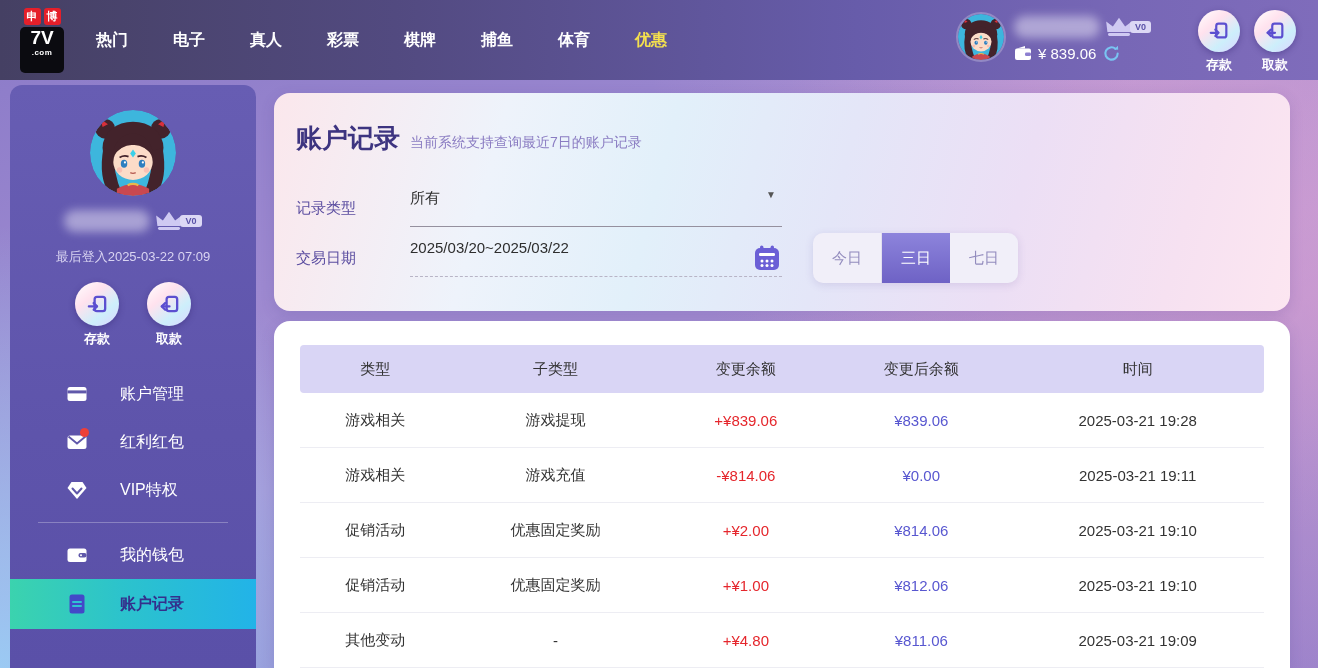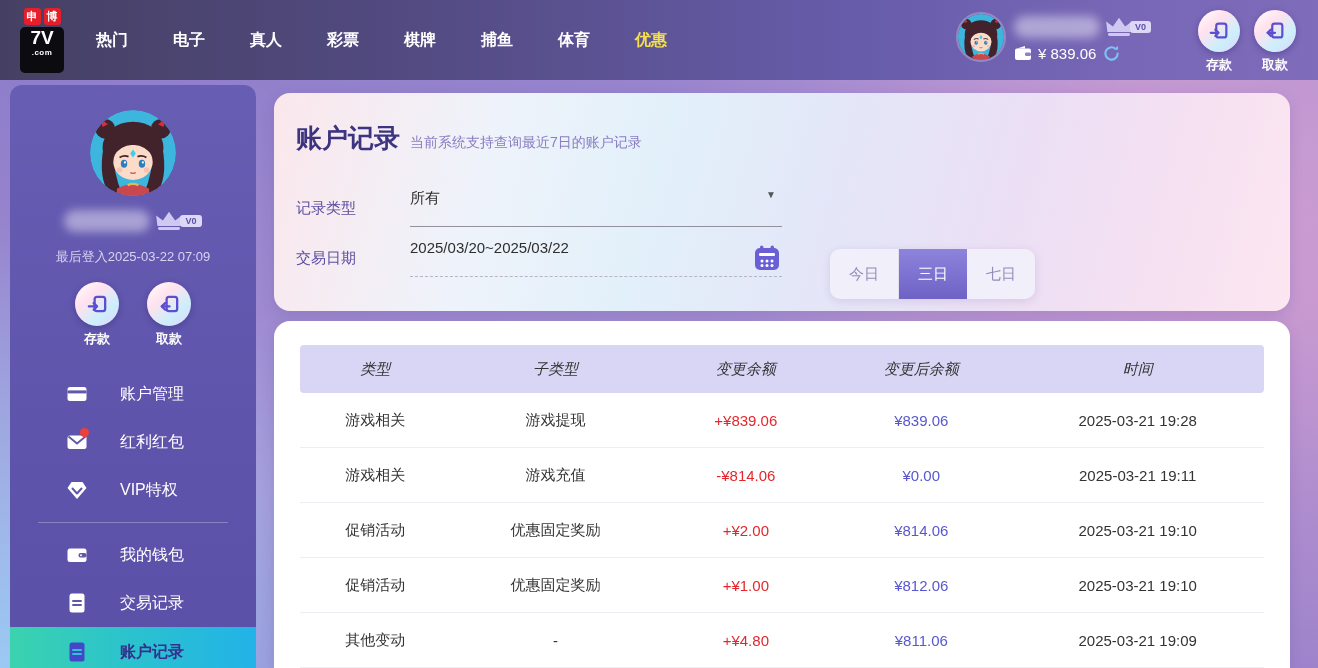--- a/index.html
+++ b/index.html
@@ -76,34 +76,34 @@
   .panel-sub{font-size:14px;color:#8a7cc2;margin-left:10px;}
   .filter-row{position:absolute;left:22px;display:flex;align-items:center;}
   .filter-row.r1{top:96px;}
   .filter-row.r2{top:146px;}
   .f-label{width:114px;font-size:15px;color:#5b4da0;}
   .f-field{width:372px;height:38px;display:flex;font-size:15px;color:#2e2e2e;position:relative;}
   .f-field.solid{border-bottom:1px solid #95909e;}
   .f-field.dashed{border-bottom:1px dashed #b8b4c6;}
   .dd-arrow{position:absolute;right:6px;font-size:10px;color:#555;}
   .cal-ico{position:absolute;right:2px;top:6px;width:26px;height:26px;}
-  .quick-group{position:absolute;left:556px;top:140px;width:205px;height:50px;background:#f1eff9;
-    border-radius:10px;display:flex;overflow:hidden;box-shadow:0 2px 8px rgba(90,70,150,.15);margin-top:16px;}
+  .quick-group{position:absolute;left:539px;top:140px;width:205px;height:50px;background:#f1eff9;
+    border-radius:10px;display:flex;overflow:hidden;box-shadow:0 2px 8px rgba(90,70,150,.15);}
   .quick-btn{flex:1;display:flex;align-items:center;justify-content:center;font-size:15px;
     color:#938cbe;cursor:pointer;border-right:1px solid #e2dfef;}
   .quick-btn:last-child{border-right:none;}
   .quick-btn.active{background:linear-gradient(180deg,#8d84dc,#6e62c5);color:#fff;border-right:none;}
 
   
   .table-panel{position:absolute;left:274px;top:321px;width:1016px;height:347px;
     border-radius:16px 16px 0 0;background:#fff;box-shadow:0 4px 14px rgba(80,60,140,.18);}
   .thead{margin:24px 26px 0;height:48px;display:grid;
     grid-template-columns:15.6% 21.8% 17.7% 18.7% 26.2%;
     align-items:center;background:#d9d5f5;border-radius:4px;
-    font-size:15px;font-weight:500;color:#333;text-align:center;font-style:italic;}
+    font-size:15px;font-weight:500;color:#333;text-align:center;}
   .tbody{margin:0 26px;}
   .trow{height:55px;display:grid;grid-template-columns:15.6% 21.8% 17.7% 18.7% 26.2%;
     align-items:center;text-align:center;font-size:15px;color:#333;border-bottom:1px solid #ededf3;}
   .c-change{color:#e5262c;}
   .c-after{color:#5857d0;}
 </style>
 </head>
 <body>
 
 <div class="topbar">
@@ -302,27 +302,20 @@
     </div>
     <div class="sb-divider"></div>
     <div class="sb-item">
       <svg class="sb-ico" viewBox="0 0 22 22">
           <rect x="1.5" y="4.5" width="19" height="13.5" rx="2.5" fill="currentColor"></rect>
           <rect x="12.5" y="9" width="8" height="4.5" rx="2" fill="var(--knock)"></rect>
           <circle cx="15" cy="11.2" r="1" fill="currentColor"></circle>
         </svg>
       <span>我的钱包</span>
     </div>
-    <div class="sb-item">
-      <svg class="sb-ico" viewBox="0 0 22 22">
-          <rect x="3.5" y="1.5" width="15" height="19" rx="2.5" fill="currentColor"></rect>
-          <path d="M7 9 h8 M7 13 h8" stroke="var(--knock)" stroke-width="2" stroke-linecap="round"></path>
-        </svg>
-      <span>交易记录</span>
-    </div>
     <div class="sb-item active">
       <svg class="sb-ico" viewBox="0 0 22 22">
           <rect x="3.5" y="1.5" width="15" height="19" rx="2.5" fill="currentColor"></rect>
           <path d="M7 9 h8 M7 13 h8" stroke="var(--knock)" stroke-width="2" stroke-linecap="round"></path>
         </svg>
       <span>账户记录</span>
     </div>
   </div>
 </div>
 

